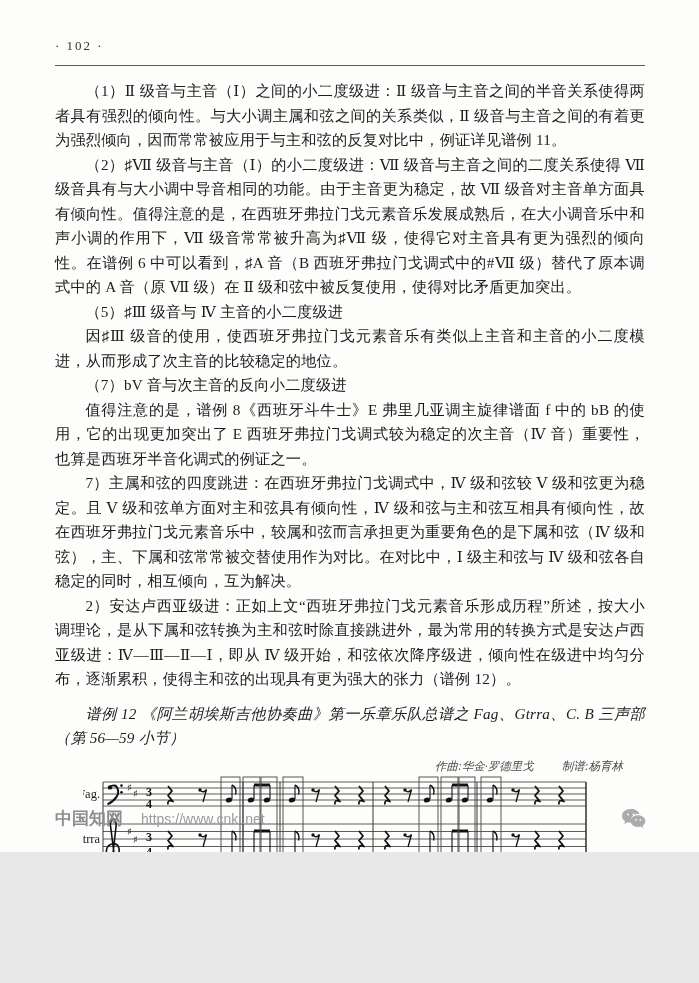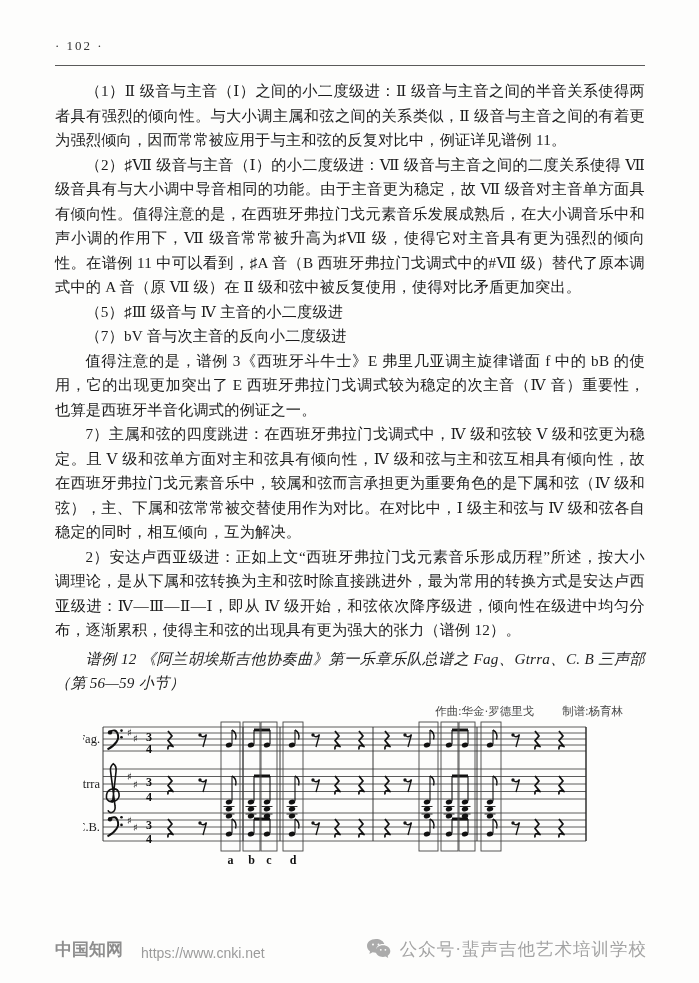--- a/index.html
+++ b/index.html
@@ -1,78 +1,80 @@
 <!DOCTYPE html>
 <html><head>
 <meta charset="utf-8">
 <style>
   html,body{margin:0;padding:0;background:#e8e8e8;}
   .page{
     position:relative;
-    width:699px;height:983px;
+    width:699px;height:852px;
     margin:0 auto;
     background:#fdfdfc;
     font-family:"Liberation Serif","DejaVu Serif",serif;
     color:#1c1c1c;
     overflow:hidden;
     box-sizing:border-box;
   }
   .inner{padding:38px 54px 0 55px;}
   .header{display:flex;align-items:baseline;gap:20px;font-size:13px;color:#333;letter-spacing:1px;}
   .header .pn{letter-spacing:2px;}
   .header-rule{border:none;border-top:1.2px solid #5a5a5a;margin:11px 0 13px 0;}
   .body-text p{
     margin:0;
     font-size:15.2px;
     line-height:24.5px;
     text-align:justify;
     text-indent:2em;
     letter-spacing:0.2px;
   }
   .body-text p.heading{font-style:italic;}
-  .body-text p.caption{font-style:italic;margin-top:4px;}
+  .body-text p.caption{font-style:italic;margin-top:10px;}
   .score-credit{
     display:flex;justify-content:flex-end;gap:28px;
     font-size:11.5px;color:#4a4a4a;
     margin:8px 22px 2px 0;
+    font-style:italic;
   }
   .score-wrap{margin-left:28px;}
   svg text{font-family:"Liberation Serif","DejaVu Serif",serif;}
   .slabel{font-size:12.5px;fill:#222;}
   .sharp{font-size:10px;fill:#111;font-family:"DejaVu Sans",sans-serif;}
   .tsig{font-size:12px;font-weight:bold;fill:#111;text-anchor:middle;}
   .boxlbl{font-size:12px;font-weight:bold;fill:#111;text-anchor:middle;}
   .footer{
     position:absolute;left:0;right:0;bottom:22px;
     display:flex;justify-content:space-between;align-items:center;
     padding:0 52px 0 55px;
   }
-  .footer-left{display:flex;align-items:flex-end;gap:18px;}
+  .footer-left{display:flex;align-items:center;gap:18px;}
   .cnki-name{font-size:17px;font-weight:bold;color:#8d8d8d;font-family:"Liberation Sans","DejaVu Sans",sans-serif;}
   .cnki-url{font-size:14px;color:#9b9b9b;font-family:"Liberation Sans","DejaVu Sans",sans-serif;text-decoration:none;}
   .footer-right{display:flex;align-items:center;gap:8px;color:#a3a3a3;}
   .wechat-account{font-size:17.5px;color:#a3a3a3;letter-spacing:1px;}
 </style>
 </head>
 <body>
 
 <div class="page">
   <div class="inner">
 
     <div class="header">
       <span class="pn">· 102 ·</span>
     </div>
     <hr class="header-rule">
 
     <div class="body-text">
       <p>（1）Ⅱ 级音与主音（Ⅰ）之间的小二度级进：Ⅱ 级音与主音之间的半音关系使得两者具有强烈的倾向性。与大小调主属和弦之间的关系类似，Ⅱ 级音与主音之间的有着更为强烈倾向，因而常常被应用于与主和弦的反复对比中，例证详见谱例 11。</p>
-      <p>（2）♯Ⅶ 级音与主音（Ⅰ）的小二度级进：Ⅶ 级音与主音之间的二度关系使得 Ⅶ 级音具有与大小调中导音相同的功能。由于主音更为稳定，故 Ⅶ 级音对主音单方面具有倾向性。值得注意的是，在西班牙弗拉门戈元素音乐发展成熟后，在大小调音乐中和声小调的作用下，Ⅶ 级音常常被升高为♯Ⅶ 级，使得它对主音具有更为强烈的倾向性。在谱例 11 中可以看到，♯A 音（B 西班牙弗拉门戈调式中的#Ⅶ 级）替代了原本调式中的 A 音（原 Ⅶ 级）在 Ⅱ 级和弦中被反复使用，使得对比矛盾更加突出。</p>
+      <p>（2）♯Ⅶ 级音与主音（Ⅰ）的小二度级进：Ⅶ 级音与主音之间的二度关系使得 Ⅶ 级音具有与大小调中导音相同的功能。由于主音更为稳定，故 Ⅶ 级音对主音单方面具有倾向性。值得注意的是，在西班牙弗拉门戈元素音乐发展成熟后，在大小调音乐中和声小调的作用下，Ⅶ 级音常常被升高为♯Ⅶ 级，使得它对主音具有更为强烈的倾向性。在谱例 6 中可以看到，♯A 音（B 西班牙弗拉门戈调式中的#Ⅶ 级）替代了原本调式中的 A 音（原 Ⅶ 级）在 Ⅱ 级和弦中被反复使用，使得对比矛盾更加突出。</p>
       <p>（5）♯Ⅲ 级音与 Ⅳ 主音的小二度级进</p>
+      <p>因♯Ⅲ 级音的使用，使西班牙弗拉门戈元素音乐有类似上主音和主音的小二度模进，从而形成了次主音的比较稳定的地位。</p>
       <p>（7）bV 音与次主音的反向小二度级进</p>
-      <p>值得注意的是，谱例 3《西班牙斗牛士》E 弗里几亚调主旋律谱面 f 中的 bB 的使用，它的出现更加突出了 E 西班牙弗拉门戈调式较为稳定的次主音（Ⅳ 音）重要性，也算是西班牙半音化调式的例证之一。</p>
+      <p>值得注意的是，谱例 8《西班牙斗牛士》E 弗里几亚调主旋律谱面 f 中的 bB 的使用，它的出现更加突出了 E 西班牙弗拉门戈调式较为稳定的次主音（Ⅳ 音）重要性，也算是西班牙半音化调式的例证之一。</p>
       <p>7）主属和弦的四度跳进：在西班牙弗拉门戈调式中，Ⅳ 级和弦较 Ⅴ 级和弦更为稳定。且 Ⅴ 级和弦单方面对主和弦具有倾向性，Ⅳ 级和弦与主和弦互相具有倾向性，故在西班牙弗拉门戈元素音乐中，较属和弦而言承担更为重要角色的是下属和弦（Ⅳ 级和弦），主、下属和弦常常被交替使用作为对比。在对比中，Ⅰ 级主和弦与 Ⅳ 级和弦各自稳定的同时，相互倾向，互为解决。</p>
       <p>2）安达卢西亚级进：正如上文“西班牙弗拉门戈元素音乐形成历程”所述，按大小调理论，是从下属和弦转换为主和弦时除直接跳进外，最为常用的转换方式是安达卢西亚级进：Ⅳ—Ⅲ—Ⅱ—Ⅰ，即从 Ⅳ 级开始，和弦依次降序级进，倾向性在级进中均匀分布，逐渐累积，使得主和弦的出现具有更为强大的张力（谱例 12）。</p>
       <p class="caption">谱例 12 《阿兰胡埃斯吉他协奏曲》第一乐章乐队总谱之 Fag、Gtrra、C. B 三声部（第 56—59 小节）</p>
     </div>
 
     <div class="score-credit">
       <span>作曲:华金·罗德里戈</span>
       <span>制谱:杨育林</span>
     </div>
 
@@ -290,16 +292,15 @@
       <span style="display:inline-flex;">
         <svg width="26" height="22" viewBox="0 0 26 22">
           <path d="M10 1 C4.5 1 1 4.2 1 8 c0 2.2 1.2 4 3 5.2 L3.4 16 l3.2-1.7 c1 .3 2.2 .5 3.4 .5 .3 0 .6 0 .9 0 C10.3 13.9 10 13 10 12 c0-3.3 3-6 6.8-6 .5 0 1 .1 1.5 .1 C17.5 3 14.1 1 10 1 Z" fill="#ababab"></path>
           <path d="M17 7.2 c-4.1 0-7.4 2.6-7.4 5.9 0 3.2 3.3 5.9 7.4 5.9 .9 0 1.8-.1 2.6-.4 l2.6 1.4 -.5-2.3 c1.6-1 2.6-2.7 2.6-4.6 0-3.3-3.2-5.9-7.3-5.9 Z" fill="#ababab"></path>
           <circle cx="7" cy="6.5" r="1" fill="#fdfdfc"></circle>
             <circle cx="12.5" cy="6.5" r="1" fill="#fdfdfc"></circle>
           <circle cx="14.8" cy="11.8" r="0.9" fill="#fdfdfc"></circle>
             <circle cx="19.4" cy="11.8" r="0.9" fill="#fdfdfc"></circle>
         </svg>
       </span>
-      <span class="wechat-account">公众号·蜚声吉他艺术培训学校</span>
     </div>
   </div>
 </div>
 
 </body></html>

